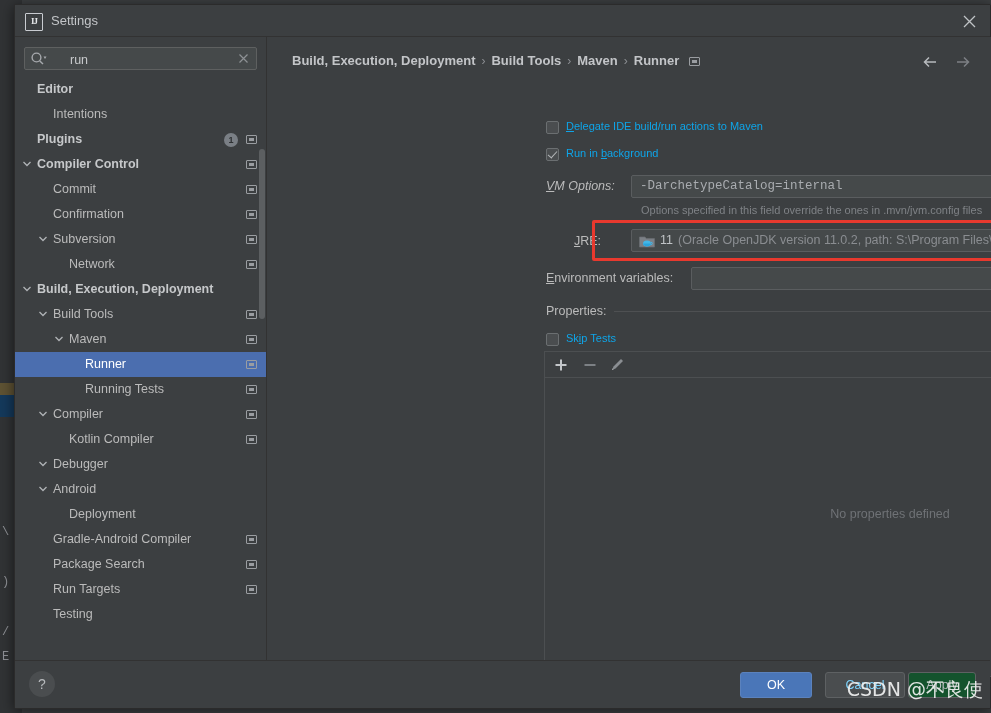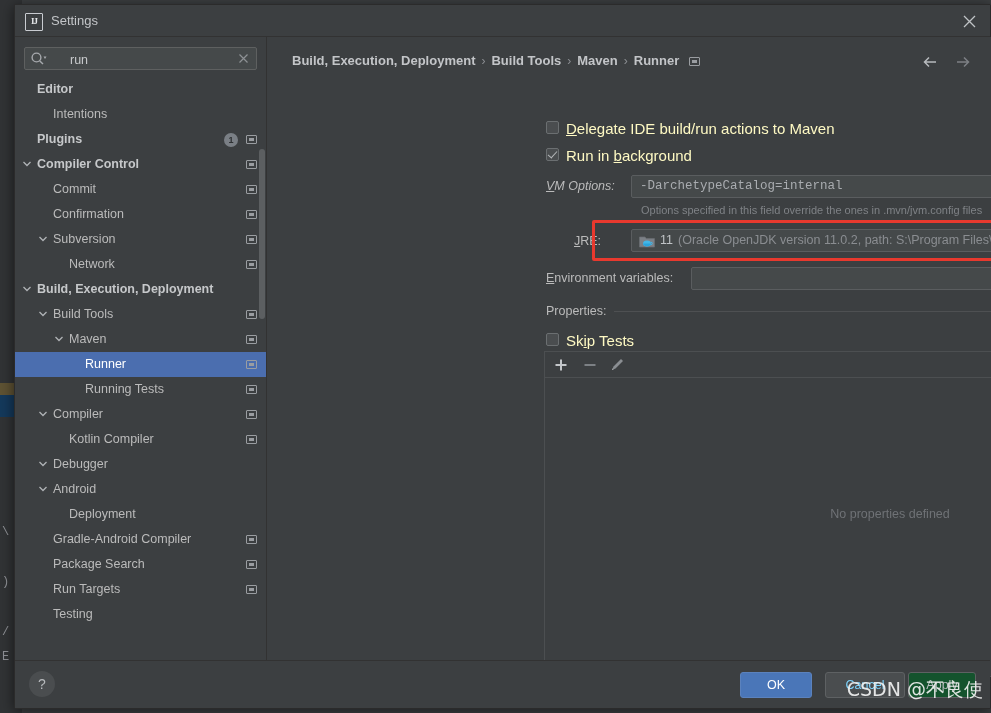--- a/index.html
+++ b/index.html
@@ -275,22 +275,22 @@
     position: absolute;
     left: 3px; top: 0px;
     width: 4px; height: 8px;
     border: solid #b5b8ba;
     border-width: 0 1.6px 1.6px 0;
     transform: rotate(42deg);
   }
   .chk-label {
     position: absolute;
     left: 20px; top: 0;
-    font-size: 15px;
-    color: #fef9c3;
+    font-size: 11px;
+    color: #0ea5e9;
     white-space: nowrap;
   }
   .mn { text-decoration: underline; }
 
   
   .fld-label {
     position: absolute;
     font-size: 12.5px;
     color: #bbbbbb;
     white-space: nowrap;

